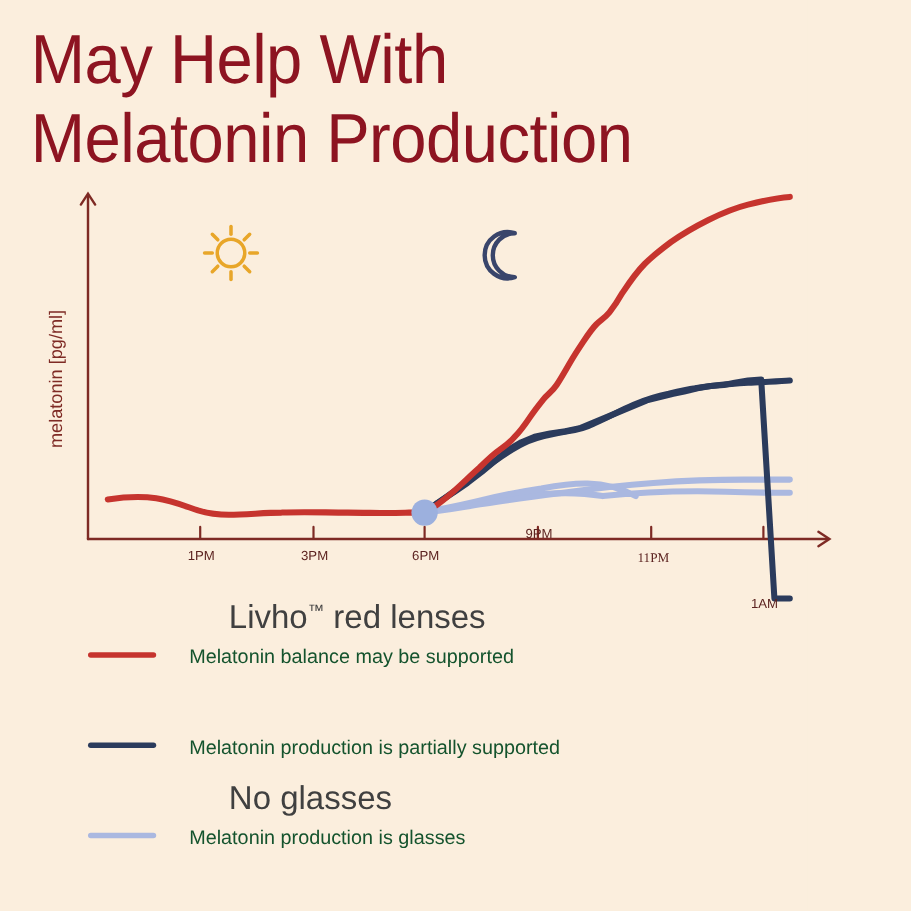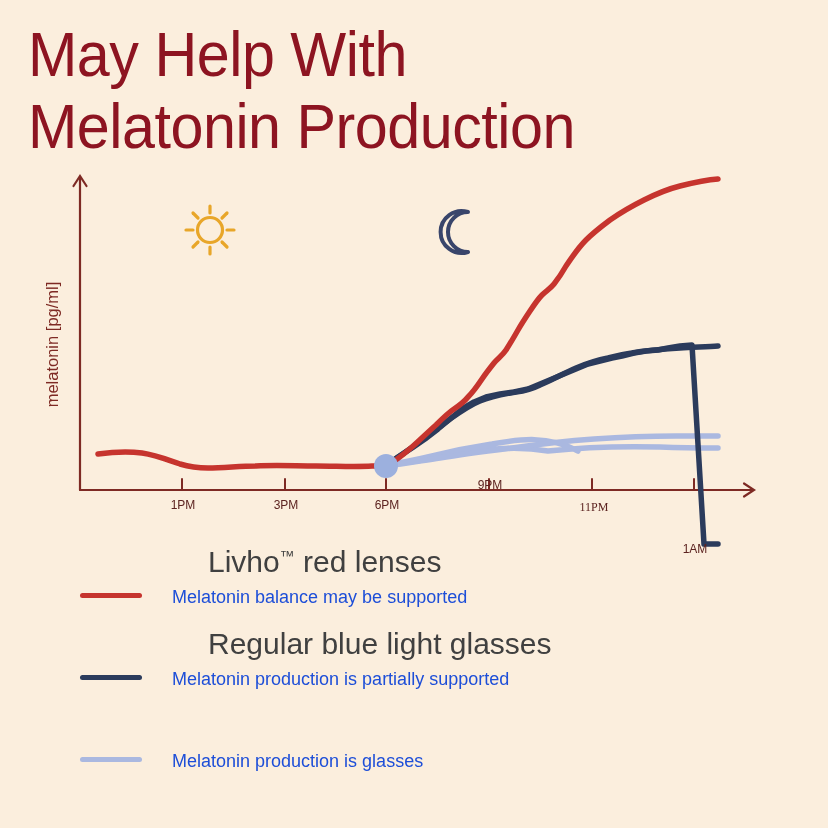--- a/index.html
+++ b/index.html
@@ -116,21 +116,21 @@
   }
   .legend-title sup {
     font-size: 15px;
     vertical-align: super;
     line-height: 0;
   }
   .legend-sub {
     position: absolute;
     left: 172px;
     top: 20px;
-    color: #1d4ed8;
+    color: #14532d;
     font-size: 18px;
     font-weight: 400;
     line-height: 24px;
     white-space: nowrap;
   }
 </style>
 </head>
 <body>
 
 <div class="page">
@@ -250,24 +250,24 @@
   <div class="legend">
 
     <div class="legend-row">
       <div class="legend-swatch" style="top:28px; background:#c6342e;"></div>
       <div class="legend-title"><span>Livho</span><sup>™</sup><span> red lenses</span></div>
       <div class="legend-sub">Melatonin balance may be supported</div>
     </div>
 
     <div class="legend-row">
       <div class="legend-swatch" style="top:28px; background:#2b3b5c;"></div>
-      <div class="legend-title">Regular blue light glasses</div>
       <div class="legend-sub">Melatonin production is partially supported</div>
     </div>
 
     <div class="legend-row">
       <div class="legend-swatch" style="top:28px; background:#aab8e0;"></div>
+      <div class="legend-title">No glasses</div>
       <div class="legend-sub">Melatonin production is glasses</div>
     </div>
 
   </div>
 
 </div>
 
 </body></html>

